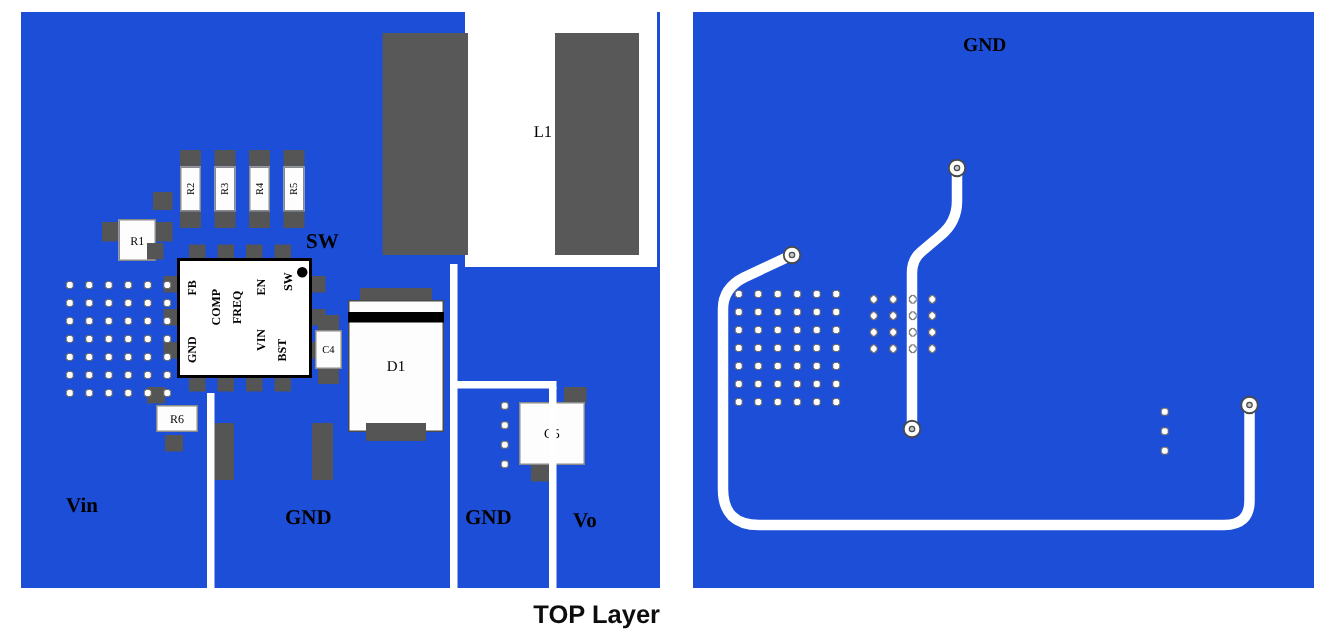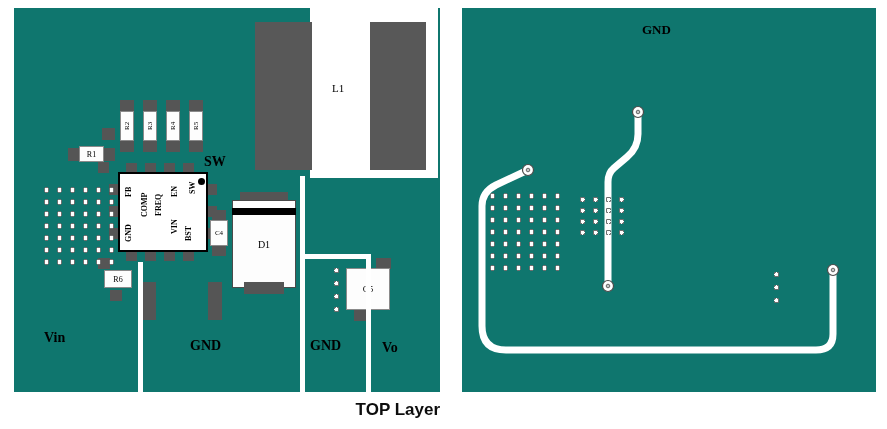--- a/index.html
+++ b/index.html
@@ -1,35 +1,35 @@
 <!DOCTYPE html>
 <html><head>
 <meta charset="utf-8">
 <style>
   * { margin:0; padding:0; box-sizing:border-box; }
   body { background:#ffffff; font-family:"Liberation Sans", sans-serif; }
   .page { position:relative; width:887px; height:429px; background:#ffffff; overflow:hidden; }
 
-  .board { position:absolute; background:#0f766e; }
+  .board { position:absolute; background:#1d4ed8; }
 
   .white { position:absolute; background:#ffffff; }
   .pad   { position:absolute; background:#555555; }
   .pad-big { position:absolute; background:#585858; }
   .comp  { position:absolute; background:#fdfdfd; border:1px solid #8a8a8a;
            display:flex; align-items:center; justify-content:center;
            font-family:"Liberation Serif", serif; color:#000; }
   .ic-body { position:absolute; background:#ffffff; border:2px solid #000000; }
 
   .dots { position:absolute; background-repeat:repeat;
           background-image: radial-gradient(circle, #ffffff 0, #ffffff 2px, #6f6f6f 2px, #6f6f6f 2.8px, rgba(0,0,0,0) 2.9px); }
 
   .netlabel { position:absolute; font-family:"Liberation Serif", serif; font-weight:bold;
               font-size:14px; color:#000; white-space:nowrap; }
   .reflabel { position:absolute; font-family:"Liberation Serif", serif; font-size:10px;
-              color:#000; text-align:left; white-space:nowrap; }
+              color:#000; text-align:right; white-space:nowrap; }
   .vtext { position:absolute; writing-mode:vertical-rl; transform:rotate(180deg);
            font-family:"Liberation Serif", serif; color:#000;
            display:flex; align-items:center; justify-content:center; white-space:nowrap; }
   .pin  { font-size:8px; font-weight:bold; }
   .rref { font-size:7px; }
 
   .pin1dot { position:absolute; width:7px; height:7px; background:#000; border-radius:50%; }
   .band { position:absolute; background:#000; }
 
   .caption { position:absolute; font-family:"Liberation Sans", sans-serif; font-weight:bold;
@@ -65,21 +65,21 @@
     <div class="comp" style="left:152px; top:103px; width:14px; height:30px;"></div>
     <div class="vtext rref" style="left:154px; top:106px; width:10px; height:24px;">R4</div>
     <div class="pad" style="left:152px; top:133px; width:14px; height:11px;"></div>
 
     <div class="pad" style="left:175px; top:92px; width:14px; height:11px;"></div>
     <div class="comp" style="left:175px; top:103px; width:14px; height:30px;"></div>
     <div class="vtext rref" style="left:177px; top:106px; width:10px; height:24px;">R5</div>
     <div class="pad" style="left:175px; top:133px; width:14px; height:11px;"></div>
 
     <div class="pad" style="left:54px; top:140px; width:11px; height:13px;"></div>
-    <div class="comp" style="left:65px; top:138px; width:25px; height:16px; font-size:8px;">
+    <div class="comp" style="left:65px; top:138px; width:25px; height:28px; font-size:8px;">
       <span>R1</span>
     </div>
     <div class="pad" style="left:90px; top:140px; width:11px; height:13px;"></div>
 
     <div class="pad" style="left:88px; top:120px; width:13px; height:12px;"></div>
     <div class="pad" style="left:84px; top:154px; width:11px; height:11px;"></div>
 
     <div class="pad" style="left:112px; top:155px; width:11px; height:10px;"></div>
     <div class="pad" style="left:131px; top:155px; width:11px; height:10px;"></div>
     <div class="pad" style="left:150px; top:155px; width:11px; height:10px;"></div>

